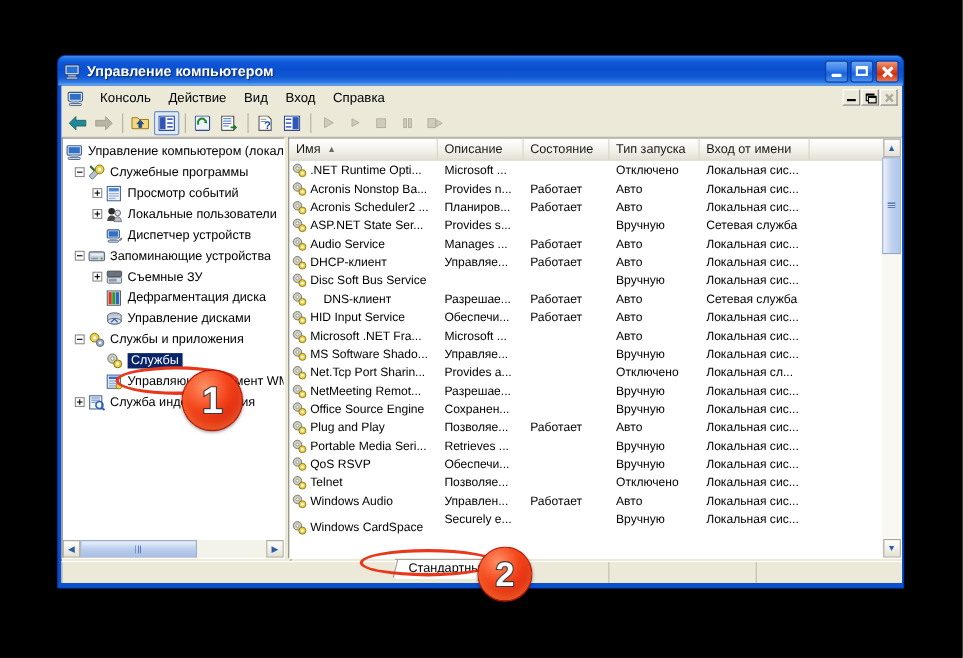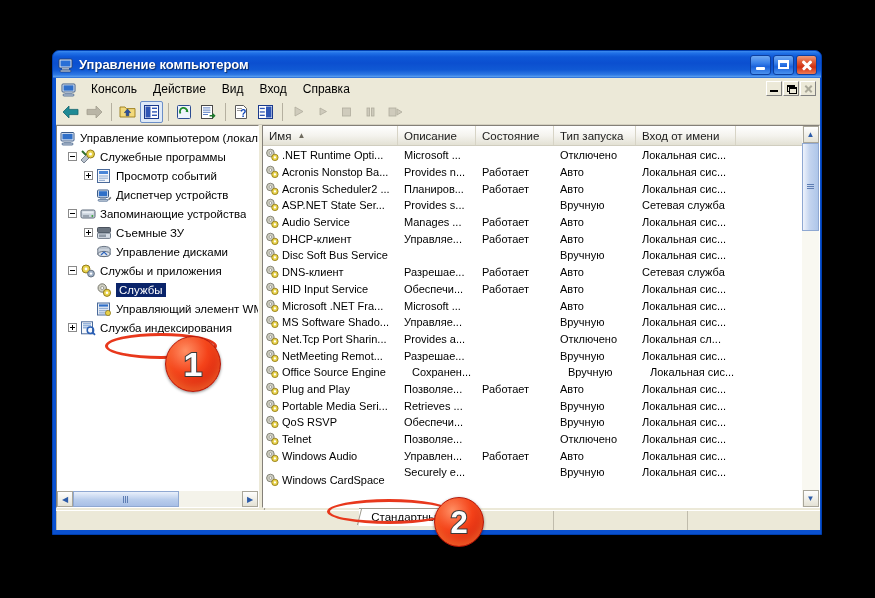--- a/index.html
+++ b/index.html
@@ -562,20 +562,33 @@
                 <rect x="3" y="3" width="9" height="3" fill="#4a86d8"></rect>
                 <rect x="3" y="7.4" width="9" height="1.2" fill="#9ab2d4"></rect>
                 <rect x="3" y="9.6" width="9" height="1.2" fill="#9ab2d4"></rect>
                 <rect x="3" y="11.8" width="6" height="1.2" fill="#9ab2d4"></rect>
               </svg>
             </span>
             <span class="tlabel">Просмотр событий</span>
           </div>
 
 
+          <div class="trow">
+            <span class="tindent" style="width:27px"></span>
+            <span class="plusbox plus"></span>
+            <span class="ticon">
+              <svg width="16" height="16" viewBox="0 0 16 16">
+                <circle cx="5.5" cy="5" r="3" fill="#2c2c2c"></circle>
+                <path d="M1.5 14 c0 -3.4 2 -5 4 -5 s4 1.6 4 5 Z" fill="#4a4a4a"></path>
+                <circle cx="11" cy="6.6" r="2.6" fill="#d9dde3" stroke="#60636a" stroke-width="0.8"></circle>
+                <path d="M7.6 14.5 c0 -3 1.7 -4.4 3.4 -4.4 s3.4 1.4 3.4 4.4 Z" fill="#b9c0c9" stroke="#60636a" stroke-width="0.7"></path>
+              </svg>
+            </span>
+            <span class="tlabel">Локальные пользователи</span>
+          </div>
 
 
           <div class="trow">
             <span class="tindent" style="width:27px"></span>
             <span class="nobox"></span>
             <span class="ticon">
               <svg width="16" height="16" viewBox="0 0 16 16">
                 <rect x="1.5" y="3" width="11" height="7.4" rx="1" fill="#e4eaf3" stroke="#3a5a86" stroke-width="1"></rect>
                 <rect x="2.8" y="4.2" width="8.4" height="5" fill="#3070c8"></rect>
                 <rect x="4" y="10.6" width="6" height="1.8" fill="#a9b6c7"></rect>
@@ -606,20 +619,33 @@
             <span class="ticon">
               <svg width="16" height="16" viewBox="0 0 16 16">
                 <rect x="1.5" y="2.5" width="13" height="5" rx="1" fill="#6a7480" stroke="#3f4752" stroke-width="0.9"></rect>
                 <rect x="1.5" y="8" width="13" height="5.4" rx="1" fill="#d6dde6" stroke="#5f6b7a" stroke-width="0.9"></rect>
                 <rect x="3" y="9.4" width="7" height="2.6" fill="#8e99a6"></rect>
               </svg>
             </span>
             <span class="tlabel">Съемные ЗУ</span>
           </div>
 
+          <div class="trow">
+            <span class="tindent" style="width:27px"></span>
+            <span class="nobox"></span>
+            <span class="ticon">
+              <svg width="16" height="16" viewBox="0 0 16 16">
+                <rect x="1.5" y="1.5" width="12" height="13" fill="#f7f7f7" stroke="#555" stroke-width="0.9"></rect>
+                <rect x="2.6" y="2.6" width="3" height="11" fill="#cf3a2a"></rect>
+                <rect x="6" y="2.6" width="3" height="11" fill="#2f9a3a"></rect>
+                <rect x="9.4" y="2.6" width="3" height="11" fill="#2f66bf"></rect>
+              </svg>
+            </span>
+            <span class="tlabel">Дефрагментация диска</span>
+          </div>
 
           <div class="trow">
             <span class="tindent" style="width:27px"></span>
             <span class="nobox"></span>
             <span class="ticon">
               <svg width="16" height="16" viewBox="0 0 16 16">
                 <ellipse cx="8" cy="5" rx="6.2" ry="2.6" fill="#b9c2cd" stroke="#5f6b7a" stroke-width="0.9"></ellipse>
                 <path d="M1.8 5 v5 a6.2 2.6 0 0 0 12.4 0 V5" fill="#cbd3dd" stroke="#5f6b7a" stroke-width="0.9"></path>
                 <ellipse cx="8" cy="10" rx="6.2" ry="2.6" fill="#dde3ea" stroke="#5f6b7a" stroke-width="0.9"></ellipse>
                 <path d="M5 11 l3 -3 l3 3" fill="none" stroke="#2f66bf" stroke-width="1.2"></path>
@@ -816,21 +842,21 @@
                     <circle cx="9.9" cy="9.4" r="1.1" fill="#fff"></circle>
                   </svg></span>
                 <span>Disc Soft Bus Service</span>
               </span>
               <span class="lcell" style="width: 78px;"></span>
               <span class="lcell" style="width: 78px;"></span>
               <span class="lcell" style="width: 82px;">Вручную</span>
               <span class="lcell" style="width: 100px;">Локальная сис...</span>
             </div>
             <div class="lrow">
-              <span class="lcell name" style="width: 135px;">
+              <span class="lcell name" style="width: 135px; gap: 12px;">
                 <span class="svc-ico"><svg width="15" height="14" viewBox="0 0 15 14">
                     <circle cx="5.4" cy="5" r="3.8" fill="#cfcfc2" stroke="#6e6e62" stroke-width="0.8"></circle>
                     <circle cx="5.4" cy="5" r="1.3" fill="#fff" stroke="#6e6e62" stroke-width="0.5"></circle>
                     <circle cx="9.9" cy="9.4" r="3.2" fill="#e8d24a" stroke="#8a7212" stroke-width="0.8"></circle>
                     <circle cx="9.9" cy="9.4" r="1.1" fill="#fff"></circle>
                   </svg></span>
                 <span>DNS-клиент</span>
               </span>
               <span class="lcell" style="width: 78px;">Разрешае...</span>
               <span class="lcell" style="width: 78px;">Работает</span>
@@ -915,21 +941,21 @@
             <div class="lrow">
               <span class="lcell name" style="width: 135px;">
                 <span class="svc-ico"><svg width="15" height="14" viewBox="0 0 15 14">
                     <circle cx="5.4" cy="5" r="3.8" fill="#cfcfc2" stroke="#6e6e62" stroke-width="0.8"></circle>
                     <circle cx="5.4" cy="5" r="1.3" fill="#fff" stroke="#6e6e62" stroke-width="0.5"></circle>
                     <circle cx="9.9" cy="9.4" r="3.2" fill="#e8d24a" stroke="#8a7212" stroke-width="0.8"></circle>
                     <circle cx="9.9" cy="9.4" r="1.1" fill="#fff"></circle>
                   </svg></span>
                 <span>Office Source Engine</span>
               </span>
-              <span class="lcell" style="width: 78px; margin-left: 8px;">Сохранен...</span>
+              <span class="lcell" style="width: 78px;">Сохранен...</span>
               <span class="lcell" style="width: 78px;"></span>
               <span class="lcell" style="width: 82px;">Вручную</span>
               <span class="lcell" style="width: 100px;">Локальная сис...</span>
             </div>
             <div class="lrow">
               <span class="lcell name" style="width: 135px;">
                 <span class="svc-ico"><svg width="15" height="14" viewBox="0 0 15 14">
                     <circle cx="5.4" cy="5" r="3.8" fill="#cfcfc2" stroke="#6e6e62" stroke-width="0.8"></circle>
                     <circle cx="5.4" cy="5" r="1.3" fill="#fff" stroke="#6e6e62" stroke-width="0.5"></circle>
                     <circle cx="9.9" cy="9.4" r="3.2" fill="#e8d24a" stroke="#8a7212" stroke-width="0.8"></circle>

